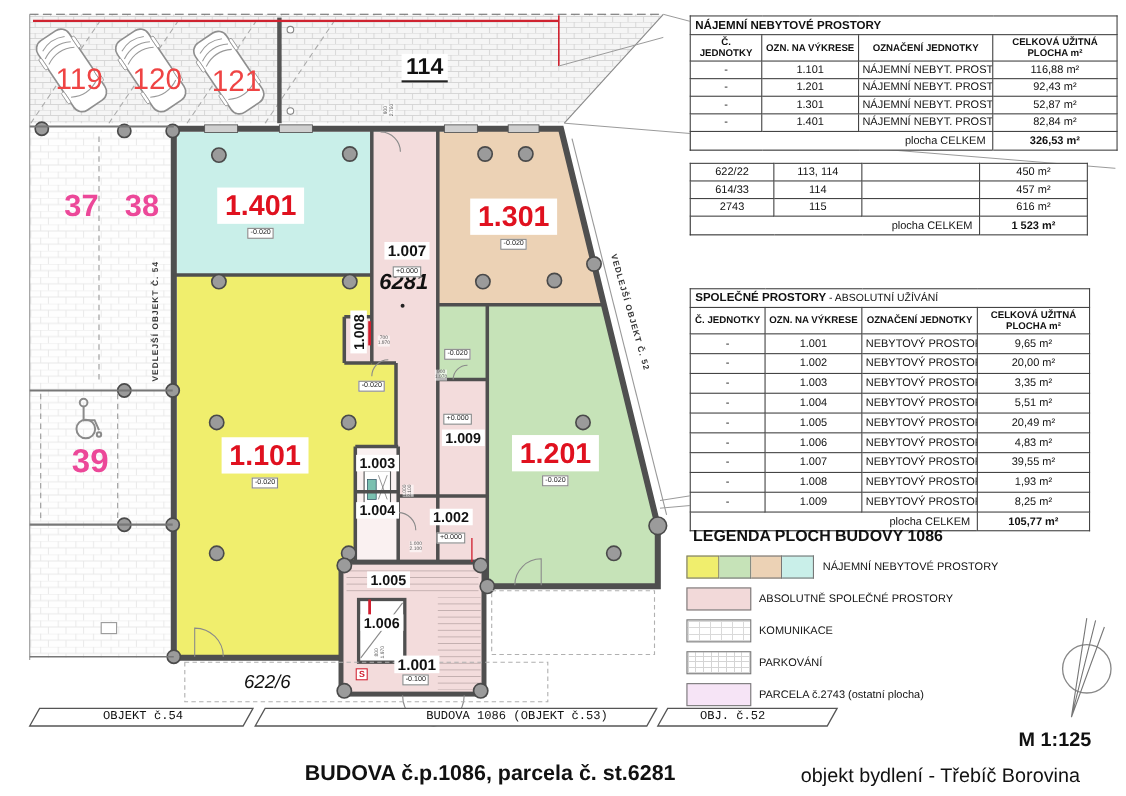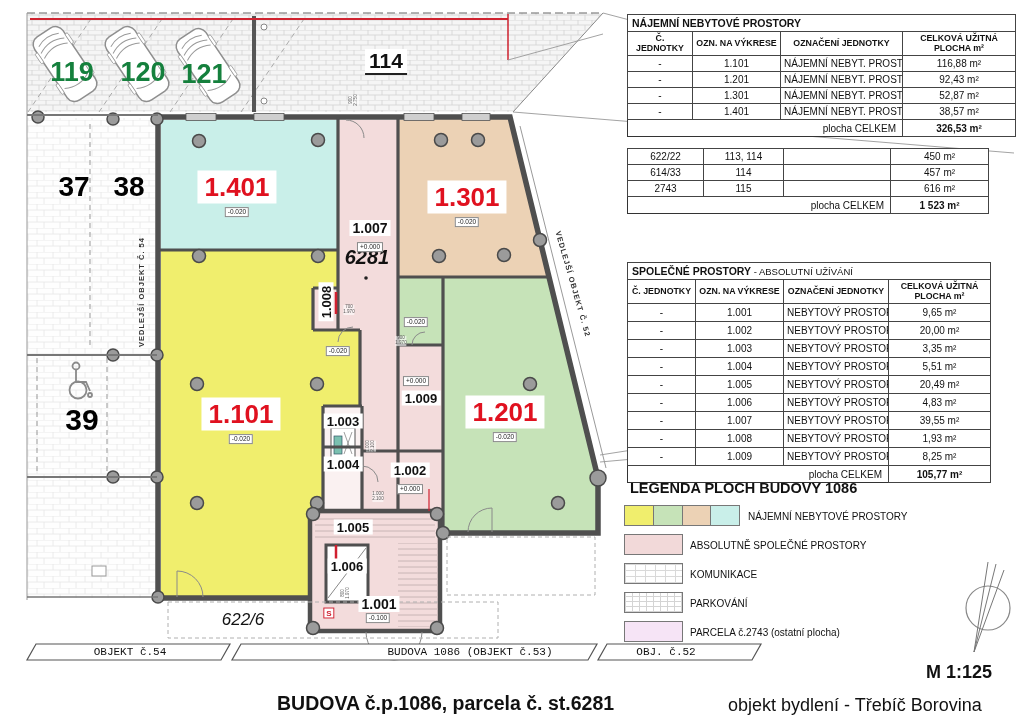--- a/index.html
+++ b/index.html
@@ -2,22 +2,22 @@
 <html><head>
 <meta charset="utf-8">
 <style>
   html,body{margin:0;padding:0;background:#fff;}
   .stage{position:relative;width:1024px;height:724px;background:#fff;overflow:hidden;
          font-family:"Liberation Sans","DejaVu Sans",sans-serif;color:#111;}
   svg.plan{position:absolute;left:0;top:0;}
   .abs{position:absolute;}
   .c{position:absolute;transform:translate(-50%,-50%);white-space:nowrap;}
   .tl{position:absolute;white-space:nowrap;}
-  .pnum{font-size:27px;font-weight:bold;color:#15803d;}
-  .snum{font-size:28px;font-weight:bold;color:#000000;text-align:center;}
+  .pnum{font-size:27px;font-weight:normal;color:#ef4444;}
+  .snum{font-size:28px;font-weight:bold;color:#ec4899;text-align:center;}
   .lbl-114{font-size:21px;font-weight:bold;background:#fff;padding:0 4px;border-bottom:2px solid #222;}
   .italic{font-style:italic;}
   .roomL{font-size:26px;font-weight:bold;color:#e0111f;background:#fff;padding:1px 7px;}
   .smallL{font-size:13px;font-weight:bold;color:#111;background:#fff;padding:0 3px;}
   .elev{font-size:6.5px;color:#222;background:#fff;border:0.6px solid #888;padding:0 2px;line-height:1.2;}
   .dim{font-size:4.5px;line-height:1.1;color:#555;text-align:center;background:rgba(255,255,255,.6);}
   .rot90{transform:translate(-50%,-50%) rotate(-90deg);}
   .rot74{transform:translate(-50%,-50%) rotate(74deg);}
   .side{font-size:7.5px;font-weight:bold;color:#333;letter-spacing:1px;text-transform:uppercase;}
   .smark{font-size:8px;font-weight:bold;color:#d02030;border:0.8px solid #d02030;padding:0 2px;background:#fff;}
@@ -216,21 +216,21 @@
   </g>
 
   <g stroke="#888" fill="none">
     <circle cx="988" cy="608" r="22" stroke-width="1.2"></circle>
     <path d="M974,652 L996,564 M974,652 L1004,570 M974,652 L988,562" stroke="#777" stroke-width="1"></path>
   </g>
 </svg>
 
 <span class="c pnum" style="left:72px;top:72px">119</span>
 <span class="c pnum" style="left:143px;top:72px">120</span>
-<span class="c pnum" style="left:204px;top:74px">121</span>
+<span class="c pnum" style="left:215px;top:74px">121</span>
 <span class="c snum" style="left:74px;top:187px">37</span>
 <span class="c snum" style="left:129px;top:187px">38</span>
 <span class="c snum" style="left:82px;top:420px;font-size:30px">39</span>
 <span class="c lbl-114" style="left:386px;top:62px">114</span>
 <span class="c italic" style="left:367px;top:257px;font-size:20px;font-weight:600">6281</span>
 <span class="c italic" style="left:243px;top:620px;font-size:17px">622/6</span>
 <span class="c side rot90" style="left:141px;top:292px">VEDLEJŠÍ OBJEKT č. 54</span>
 <span class="c side rot74" style="left:573px;top:284px">VEDLEJŠÍ OBJEKT č. 52</span>
 
 <span class="c roomL" style="left:237px;top:187px">1.401</span>
@@ -303,21 +303,21 @@
   <tr class="dr">
           <td>-</td>
           <td>1.301</td>
           <td>NÁJEMNÍ NEBYT. PROSTOR</td>
           <td>52,87 m²</td>
         </tr>
   <tr class="dr">
           <td>-</td>
           <td>1.401</td>
           <td>NÁJEMNÍ NEBYT. PROSTOR</td>
-          <td>38,57 m²</td>
+          <td>82,84 m²</td>
         </tr>
   <tr class="ft">
           <td colspan="3" class="tf">plocha CELKEM</td>
           <td class="tv">326,53 m²</td>
         </tr>
 </tbody>
     </table>
 
 <table class="t" style="left:627px;top:148px;width:362px">
   <colgroup>

